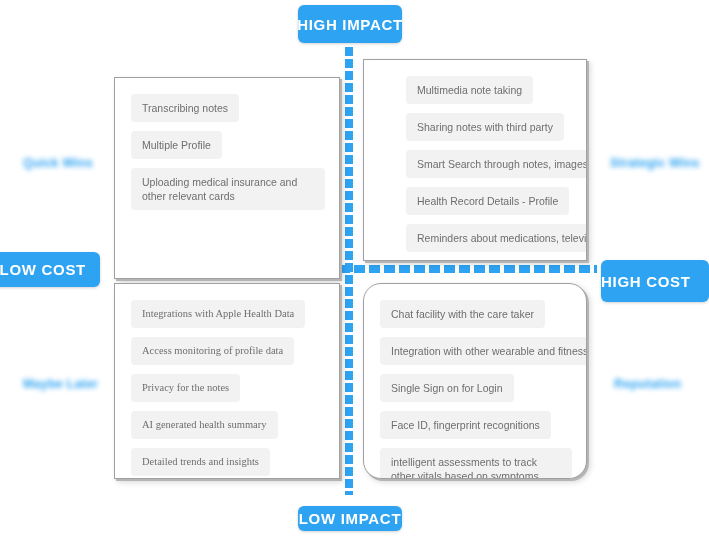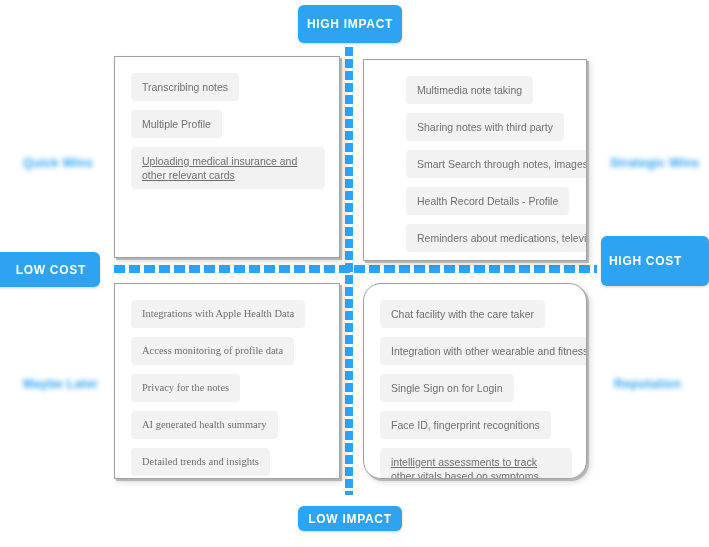--- a/index.html
+++ b/index.html
@@ -45,36 +45,36 @@
     background-size: 15px 8px;
     background-repeat: repeat-x;
   }
 
   
   .pole {
     position: absolute;
     background: #2ea3f2;
     color: #ffffff;
     border-radius: 6px;
-    font-size: 12px;
+    font-size: 15px;
     font-weight: bold;
     letter-spacing: 0.7px;
     display: flex;
     align-items: center;
     justify-content: center;
     box-shadow: 0 1px 3px rgba(0,0,0,0.18);
     box-sizing: border-box;
     white-space: nowrap;
   }
   .pole-top    { left: 298px; top: 5px;   width: 104px; height: 38px; }
   .pole-bottom { left: 298px; top: 506px; width: 104px; height: 25px; }
   .pole-left   { left: -8px;  top: 252px; width: 108px; height: 35px;
                  justify-content: flex-end; padding-right: 14px; }
-  .pole-right  { left: 601px; top: 236px; width: 108px; height: 50px;
-                 justify-content: flex-start; padding-left: 8px; }
+  .pole-right  { left: 601px; top: 260px; width: 108px; height: 42px;
+                 justify-content: flex-start; padding-left: 0; }
 
   
   .corner-label {
     position: absolute;
     color: #2ea3f2;
     font-size: 12.5px;
     font-weight: bold;
     letter-spacing: 0.2px;
     white-space: nowrap;
     filter: blur(2.4px);
@@ -95,41 +95,41 @@
     box-sizing: border-box;
     padding: 16px 14px 14px 16px;
     overflow: hidden;
   }
   .panel-inner {
     display: flex;
     flex-wrap: wrap;
     align-content: flex-start;
     gap: 9px 12px;
   }
-  .panel-tl { left: 114px; top: 56px;  width: 226px; height: 202px; }
+  .panel-tl { left: 114px; top: 77px;  width: 226px; height: 202px; }
   .panel-tr { left: 363px; top: 59px;  width: 224px; height: 202px; padding-left: 42px; }
   .panel-bl { left: 114px; top: 283px; width: 226px; height: 196px; font-family: Liberation Serif, serif; }
   .panel-br { left: 363px; top: 283px; width: 224px; height: 196px; border-radius: 18px; }
 
   
   .pill {
     background: #f2f2f2;
     border-radius: 4px;
     color: #6e6e6e;
     font-size: 10.5px;
     line-height: 14px;
     padding: 7px 11px;
     box-sizing: border-box;
     white-space: nowrap;
   }
   .pill.wrap {
     white-space: normal;
     max-width: 100%;
   }
-  .pill.full { flex: 0 0 auto; text-decoration: underline; }
+  .pill.full { flex: 0 0 auto; }
 </style>
 </head>
 <body>
 
 <div id="canvas">
 
   <div class="axis-v"></div>
   <div class="axis-h"></div>
 
   <div class="pole pole-top">HIGH IMPACT</div>

